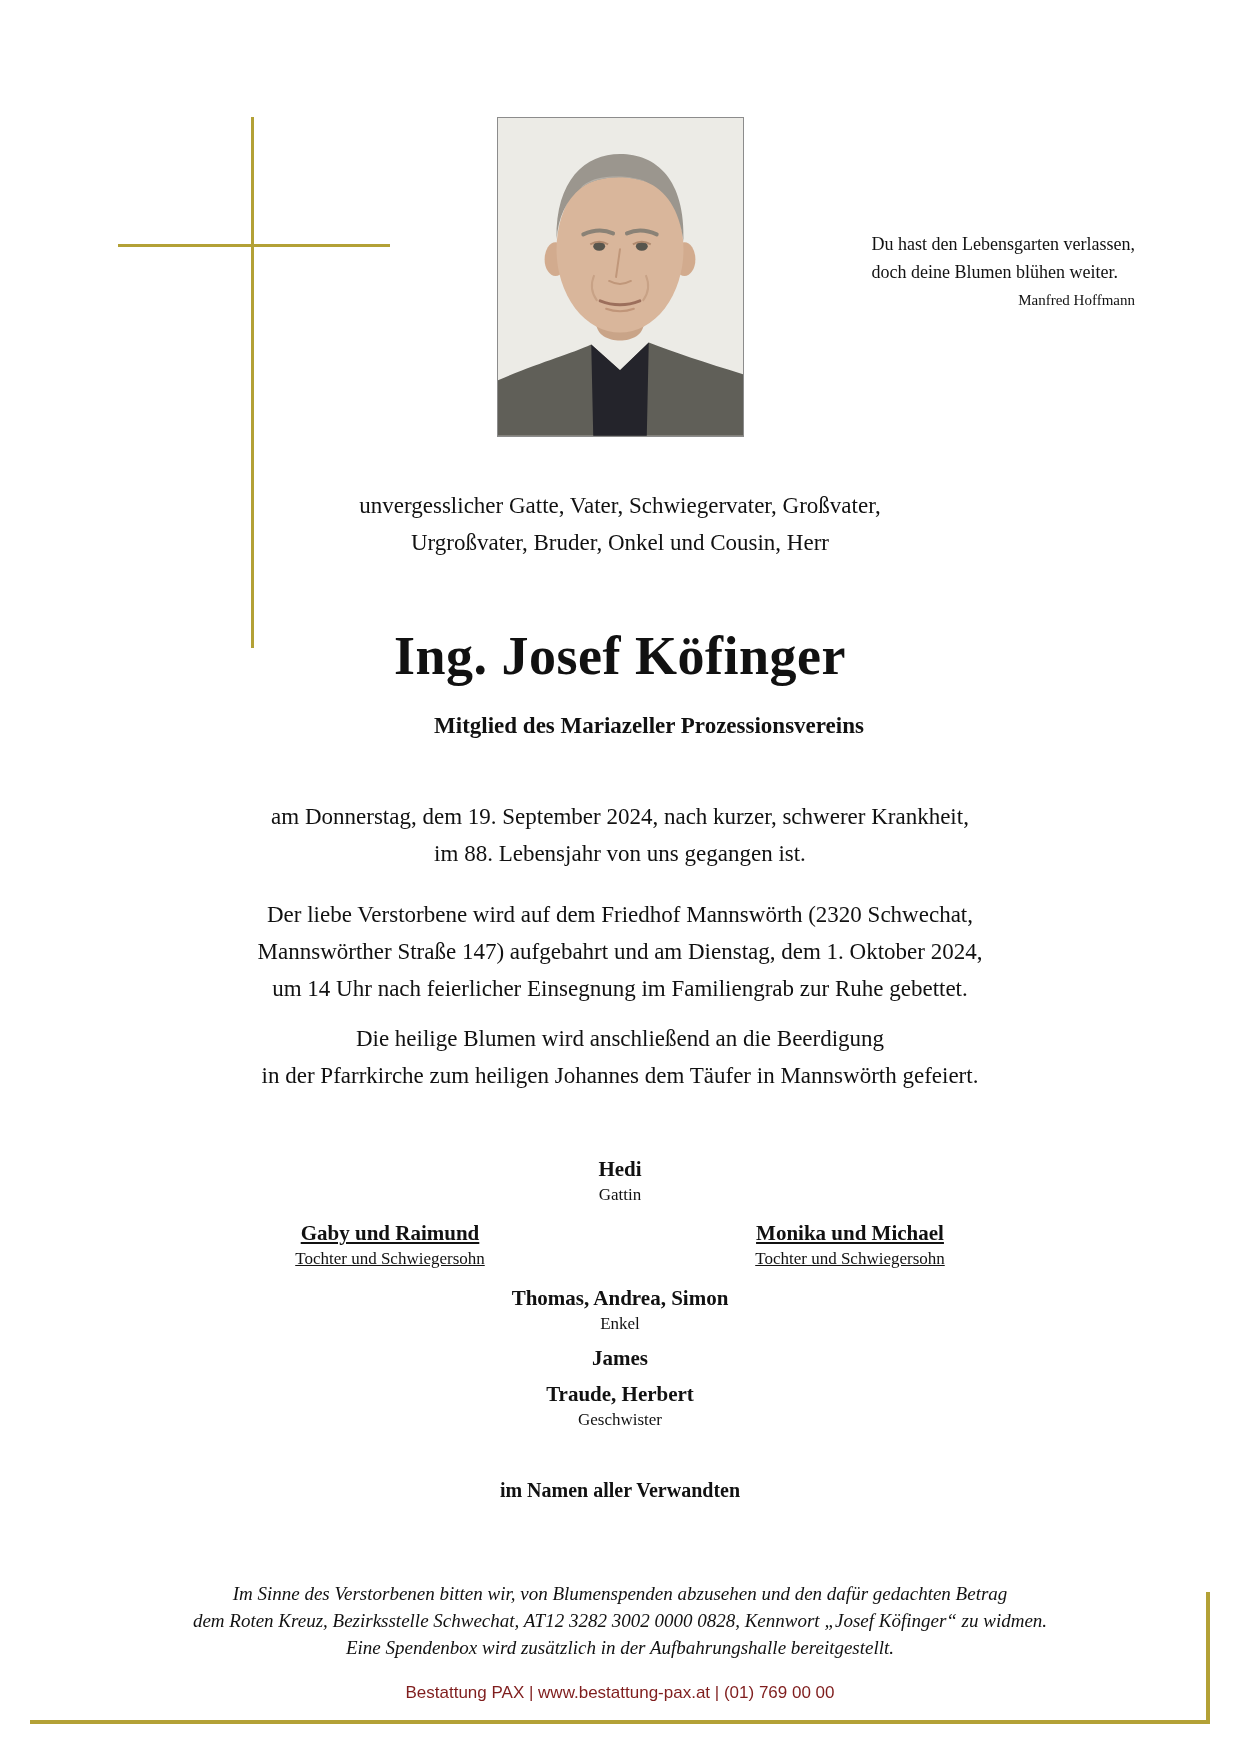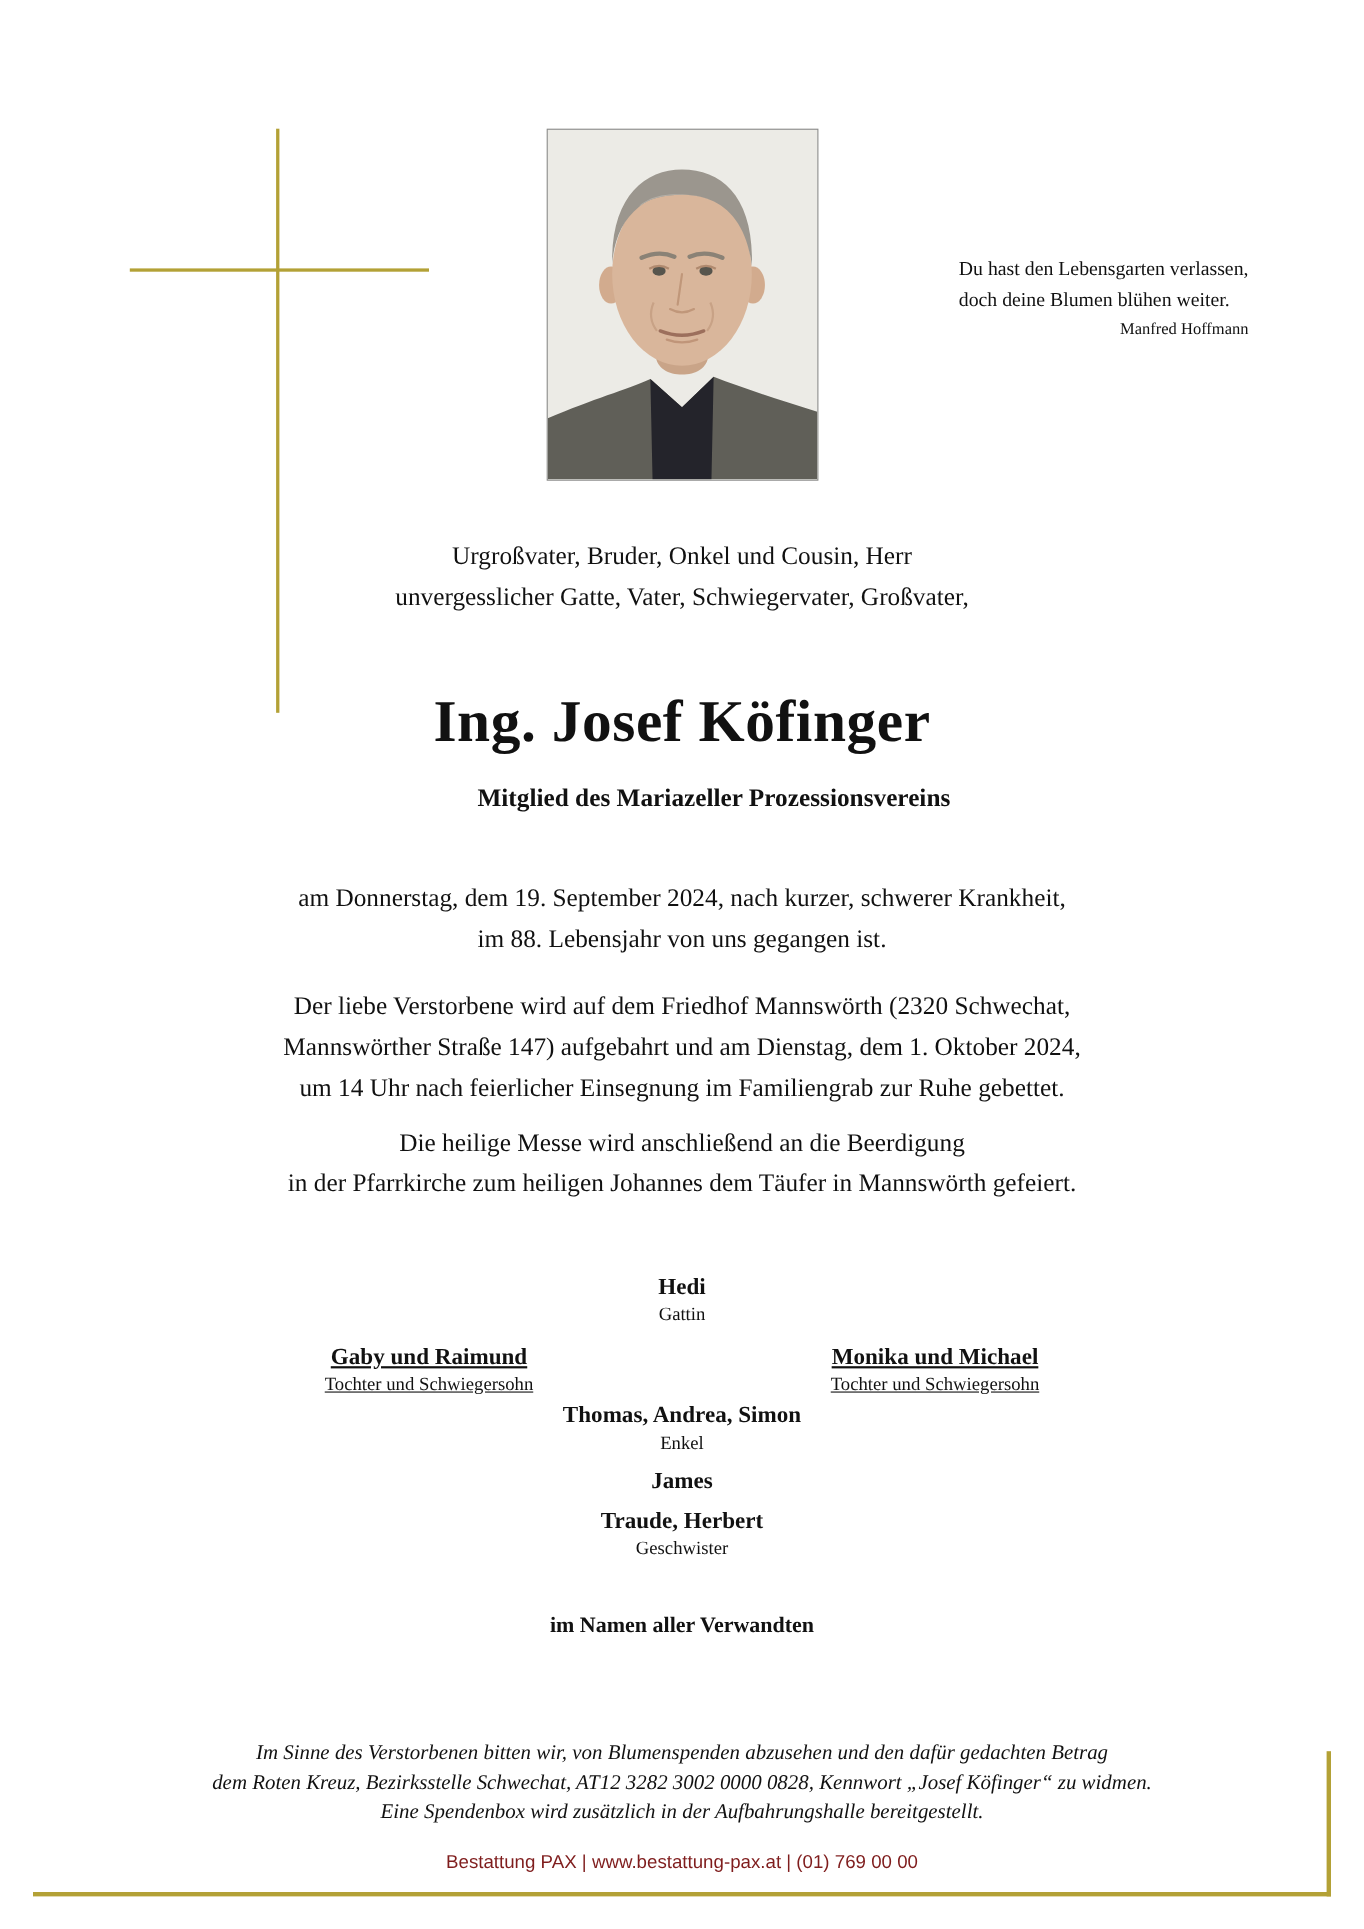--- a/index.html
+++ b/index.html
@@ -33,21 +33,21 @@
   .membership{top:710px;font-size:23px;line-height:32px;font-weight:bold;padding-left:29px;}
   .para1{top:798px;font-size:23px;line-height:37px;}
   .para2{top:896px;font-size:23px;line-height:37px;}
   .para3{top:1020px;font-size:23px;line-height:37px;}
   
   .family{top:1155px;font-size:21px;}
   .fam-name{font-size:21px;font-weight:bold;line-height:28px;}
   .fam-rel{font-size:17px;line-height:24px;}
   .fam-cols{display:flex;width:920px;margin:12px auto 0 auto;}
   .fam-col{width:460px;text-decoration:underline;}
-  .fam-entry-first{margin-top:1px;}
+  .fam-entry-first{margin-top:13px;}
   .fam-entry{margin-top:8px;}
   .fam-closing{margin-top:44px;font-size:20px;font-weight:bold;line-height:28px;}
   
   .donation{top:1580px;font-style:italic;font-size:19px;line-height:27px;}
   
   .footer-text{top:1682px;font-family:"Liberation Sans", sans-serif;font-size:17px;line-height:22px;color:#7f1d1d;}
   .gold-line{position:absolute;left:30px;top:1720px;width:1180px;height:4px;background:#b3a136;}
   .gold-corner{position:absolute;left:1206px;top:1592px;width:4px;height:132px;background:#b3a136;}
 </style>
 </head>
@@ -96,40 +96,40 @@
     </svg>
   </div>
 
   <div class="quote">
     <div>Du hast den Lebensgarten verlassen,</div>
     <div>doch deine Blumen blühen weiter.</div>
     <div class="attr">Manfred Hoffmann</div>
   </div>
 
   <div class="cblock intro">
+    <div>unvergesslicher Gatte, Vater, Schwiegervater, Großvater,</div>
     <div>Urgroßvater, Bruder, Onkel und Cousin, Herr</div>
-    <div>unvergesslicher Gatte, Vater, Schwiegervater, Großvater,</div>
   </div>
 
   <div class="cblock name">Ing. Josef Köfinger</div>
   <div class="cblock membership">Mitglied des Mariazeller Prozessionsvereins</div>
 
   <div class="cblock para1">
     <div>am Donnerstag, dem 19. September 2024, nach kurzer, schwerer Krankheit,</div>
     <div>im 88. Lebensjahr von uns gegangen ist.</div>
   </div>
 
   <div class="cblock para2">
     <div>Der liebe Verstorbene wird auf dem Friedhof Mannswörth (2320 Schwechat,</div>
     <div>Mannswörther Straße 147) aufgebahrt und am Dienstag, dem 1. Oktober 2024,</div>
     <div>um 14 Uhr nach feierlicher Einsegnung im Familiengrab zur Ruhe gebettet.</div>
   </div>
 
   <div class="cblock para3">
-    <div>Die heilige Messe wird anschließend an die Beerdigung</div>
+    <div>Die heilige Blumen wird anschließend an die Beerdigung</div>
     <div>in der Pfarrkirche zum heiligen Johannes dem Täufer in Mannswörth gefeiert.</div>
   </div>
 
   <div class="cblock family">
     <div class="fam-name">Hedi</div>
     <div class="fam-rel">Gattin</div>
 
     <div class="fam-cols">
       <div class="fam-col">
         <div class="fam-name">Gaby und Raimund</div>

